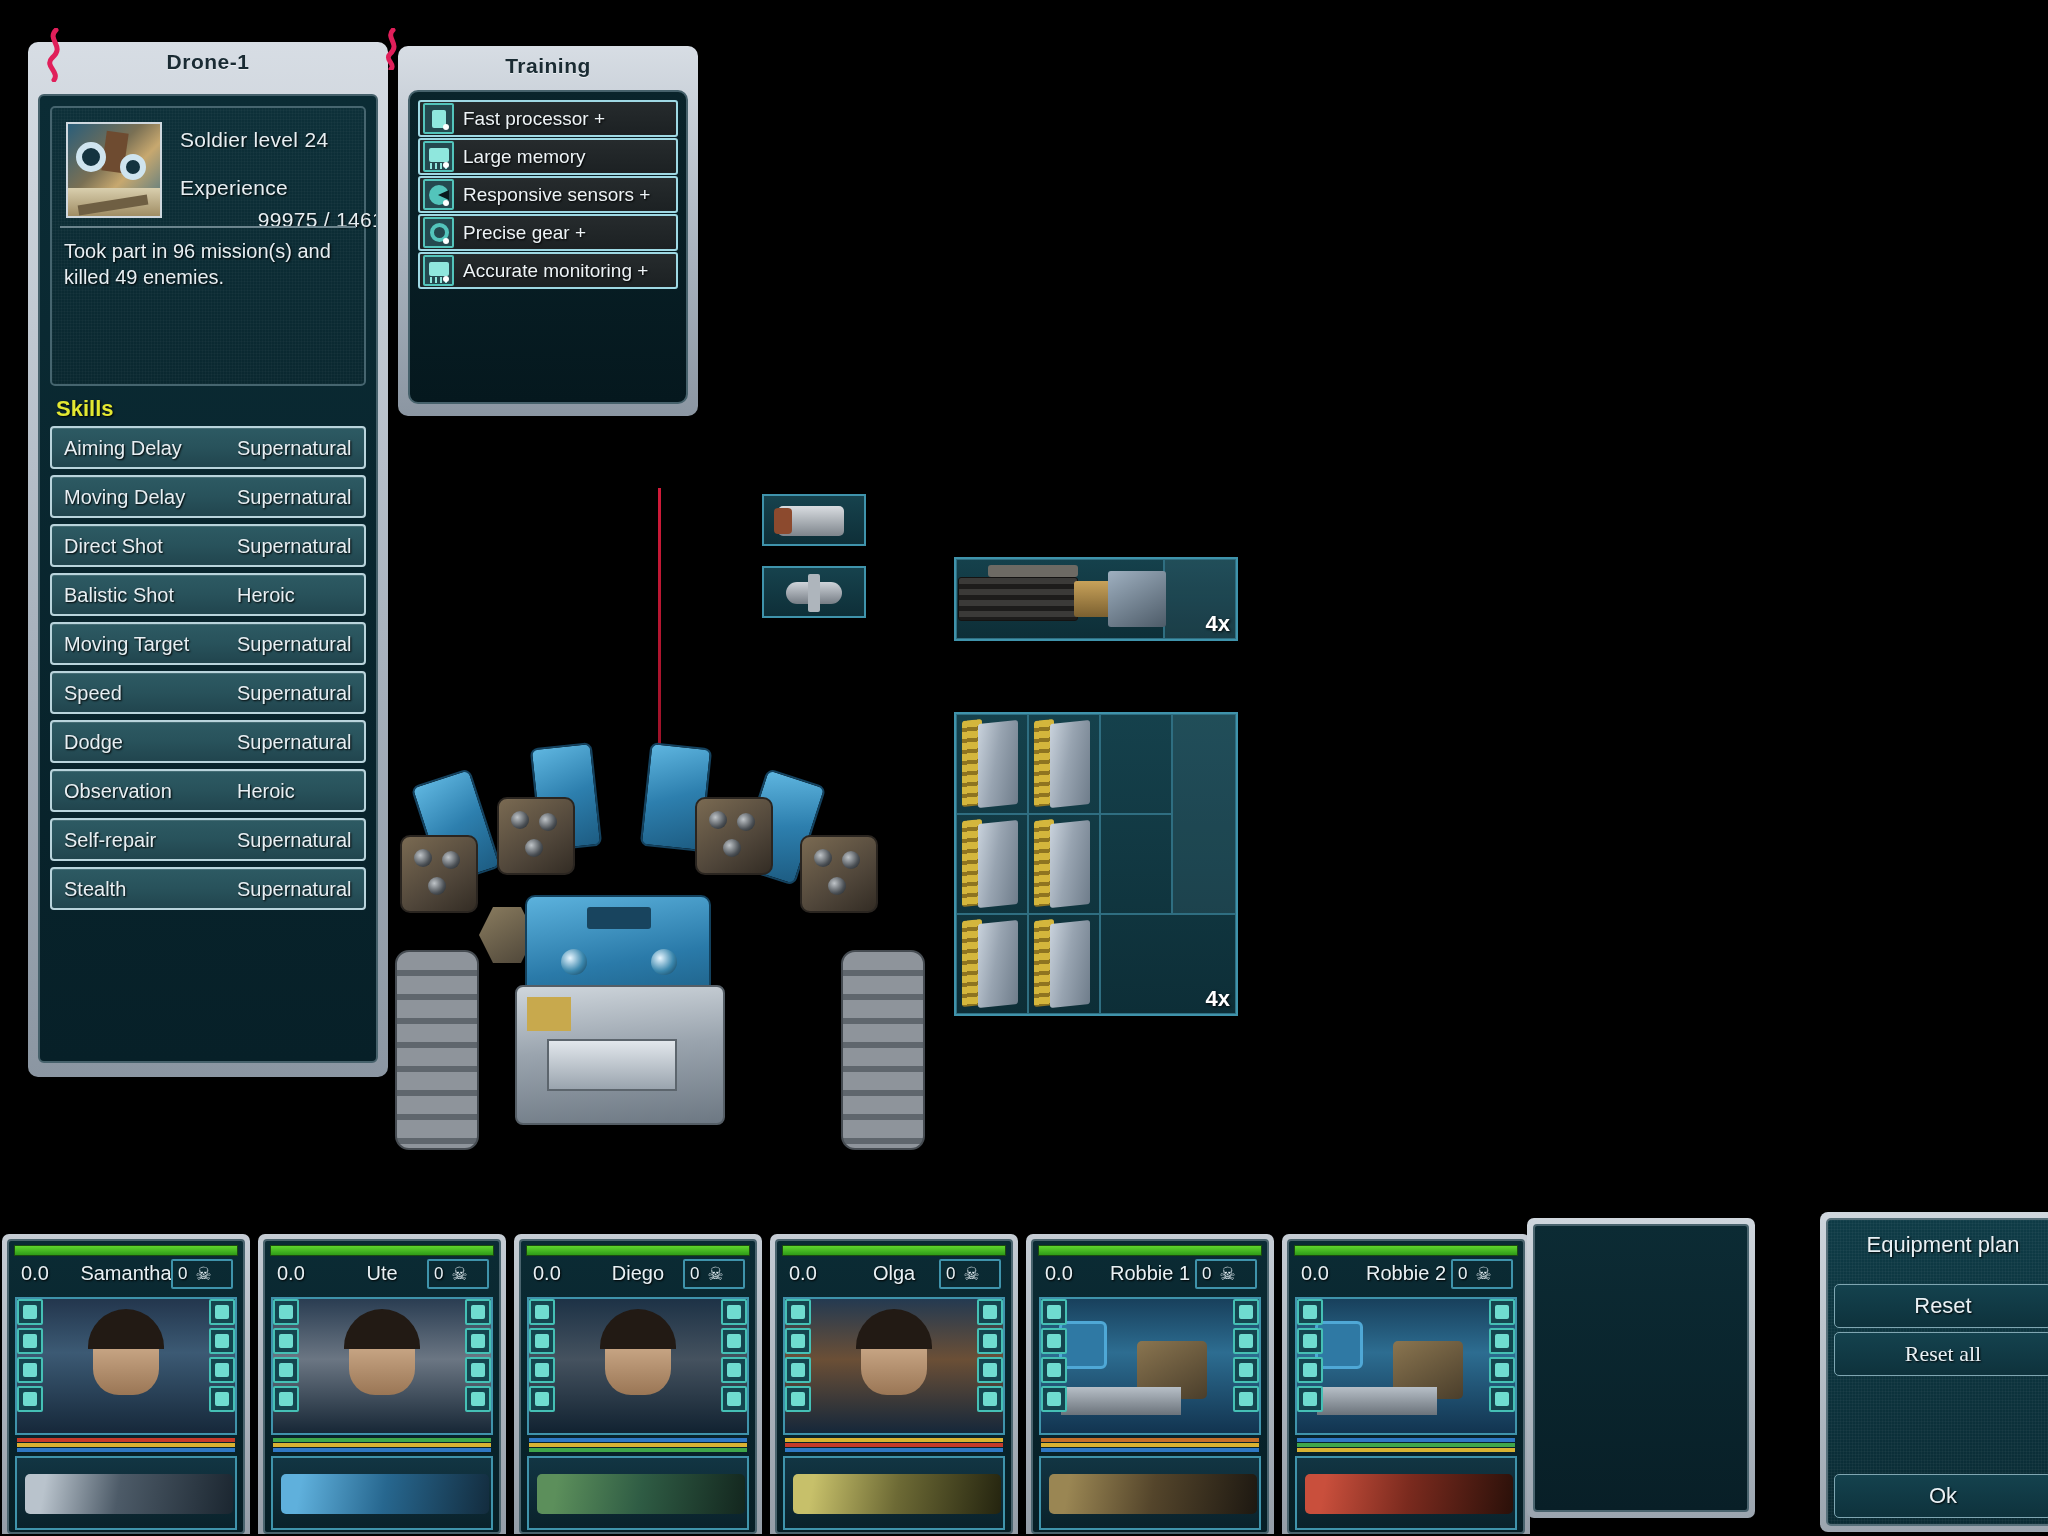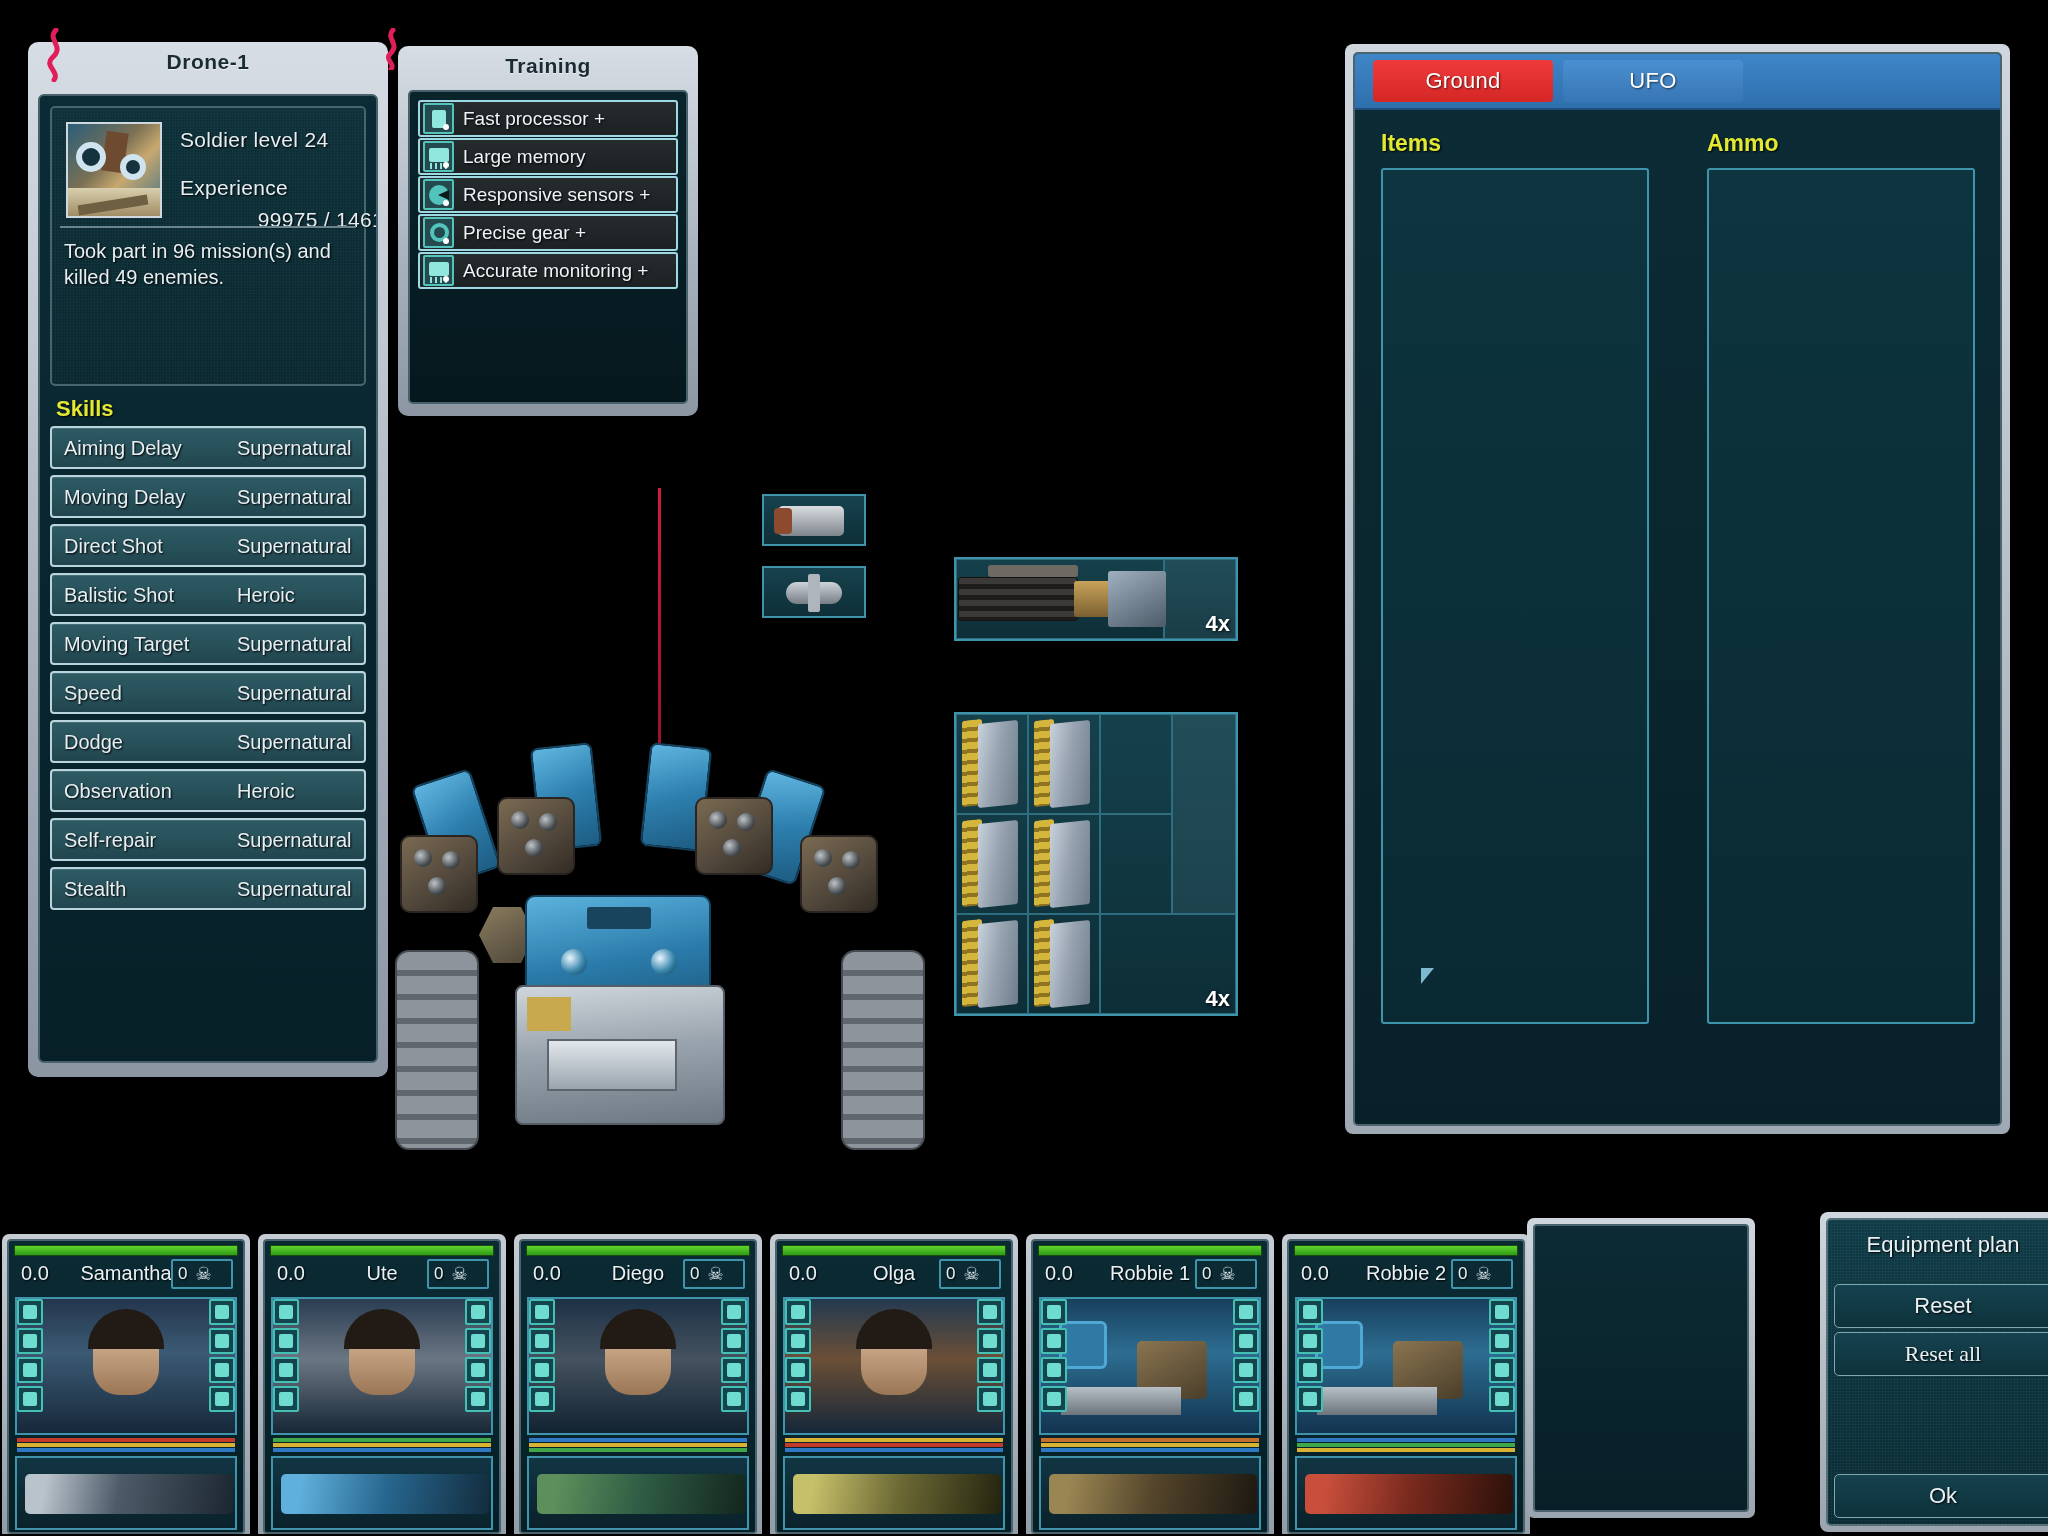--- a/index.html
+++ b/index.html
@@ -98,21 +98,21 @@
 
   
   #ribbon { position:absolute; left: 42px; top: 28px; width: 28px; height: 54px; z-index: 30; }
   #ribbon2 { position:absolute; left: 382px; top: 28px; width: 22px; height: 42px; z-index: 30; }
 
   
   #training-panel { left: 398px; top: 46px; width: 300px; height: 370px; }
   #training-body {
     position:absolute; left: 10px; top: 44px; right: 10px; bottom: 12px;
     background: linear-gradient(180deg,#0a242b 0%, #05181e 100%);
-    border: 2px solid #46616b; border-radius: 5px; overflow:hidden;padding-left:36px;
+    border: 2px solid #46616b; border-radius: 10px; overflow:hidden;padding-left:36px;
   }
   #training-list { position:absolute; left: 8px; top: 8px; right: 8px; }
   .train-row {
     position:relative; height: 37px; margin-bottom: 1px;
     background: linear-gradient(180deg,#262b2d 0%, #1c2123 100%);
     border: 2px solid #9fd9e4; border-radius: 3px;
     display:flex; align-items:center;
   }
   .train-icon {
     width: 31px; height: 31px; margin-left: 3px; flex: 0 0 auto;
@@ -559,34 +559,20 @@
         <span class="mag-rounds"></span>
         <span class="mag-body"></span>
       </div>
     <div class="mag" style="left:78px; top:206px;">
         <span class="mag-rounds"></span>
         <span class="mag-body"></span>
       </div>
     <div class="qty">4x</div>
   </div>
 
-  <div id="inv-panel">
-    <div id="inv-inner">
-      <div id="tabstrip">
-        <div class="tab" id="tab-ground">Ground</div>
-        <div class="tab" id="tab-ufo">UFO</div>
-      </div>
-      <div class="col-label" id="items-label">Items</div>
-      <div class="col-label" id="ammo-label">Ammo</div>
-      <div class="slot-col" id="items-col">
-        <div id="scroll-arrow"></div>
-      </div>
-      <div class="slot-col" id="ammo-col"></div>
-    </div>
-  </div>
 
   <div id="bottom-bar">
       <div class="soldier-card" style="left: 2px;">
         <div class="sc-inner">
           <div class="sc-hpbar" style="background: linear-gradient(rgb(95, 214, 44), rgb(46, 154, 24));"></div>
           <div class="sc-head">
             <span class="sc-tu">0.0</span>
             <span class="sc-name">Samantha</span>
             <span class="sc-kills">
               <span class="kn">0</span>

